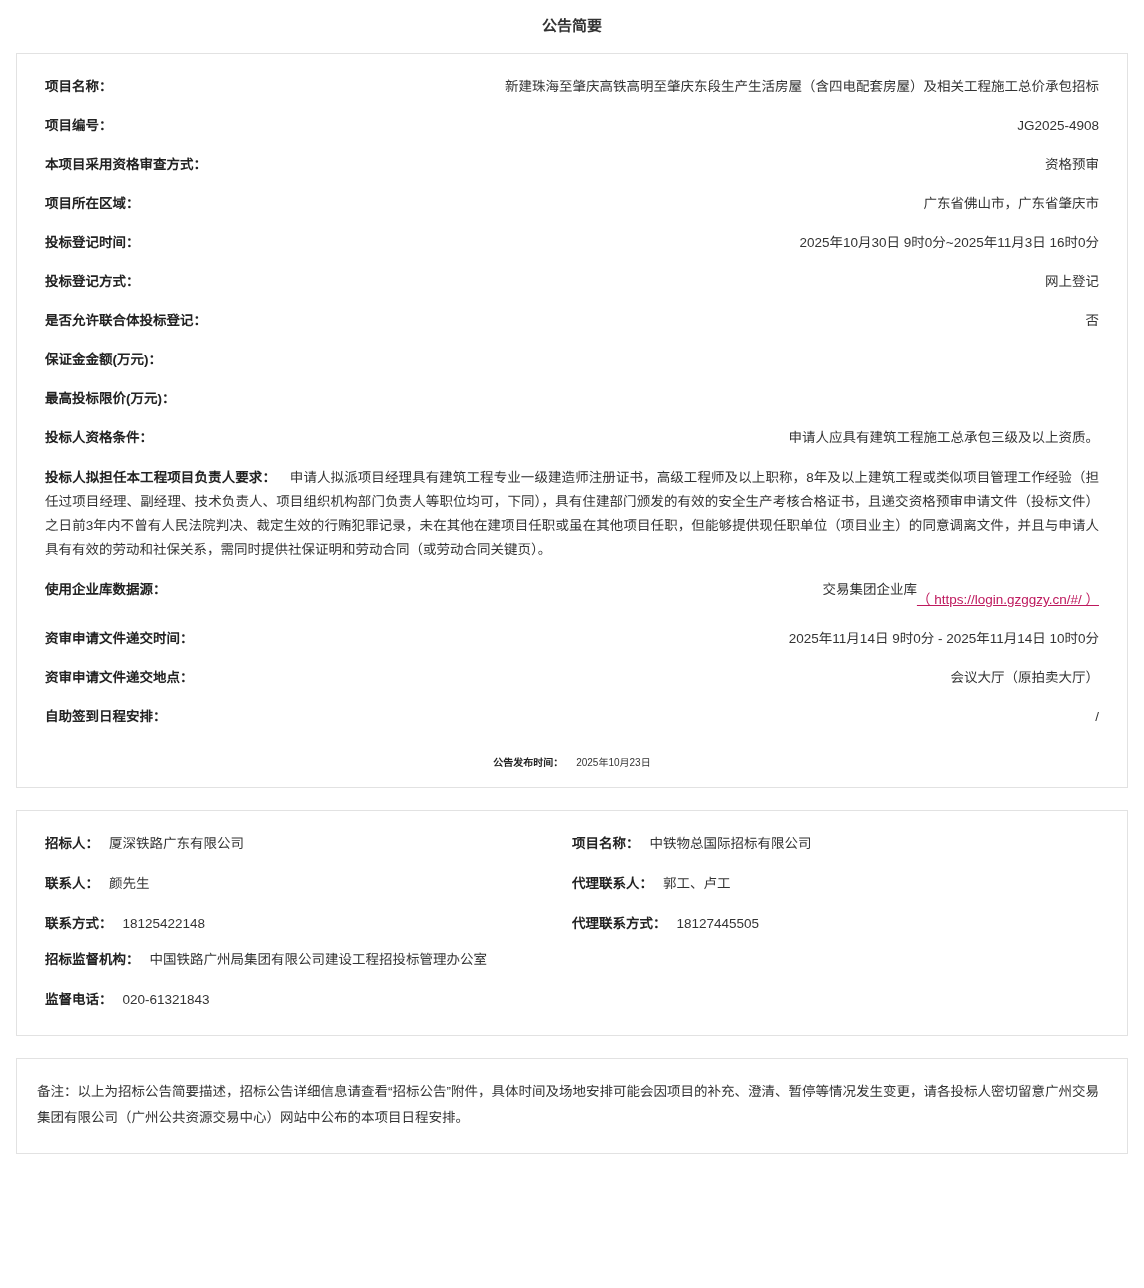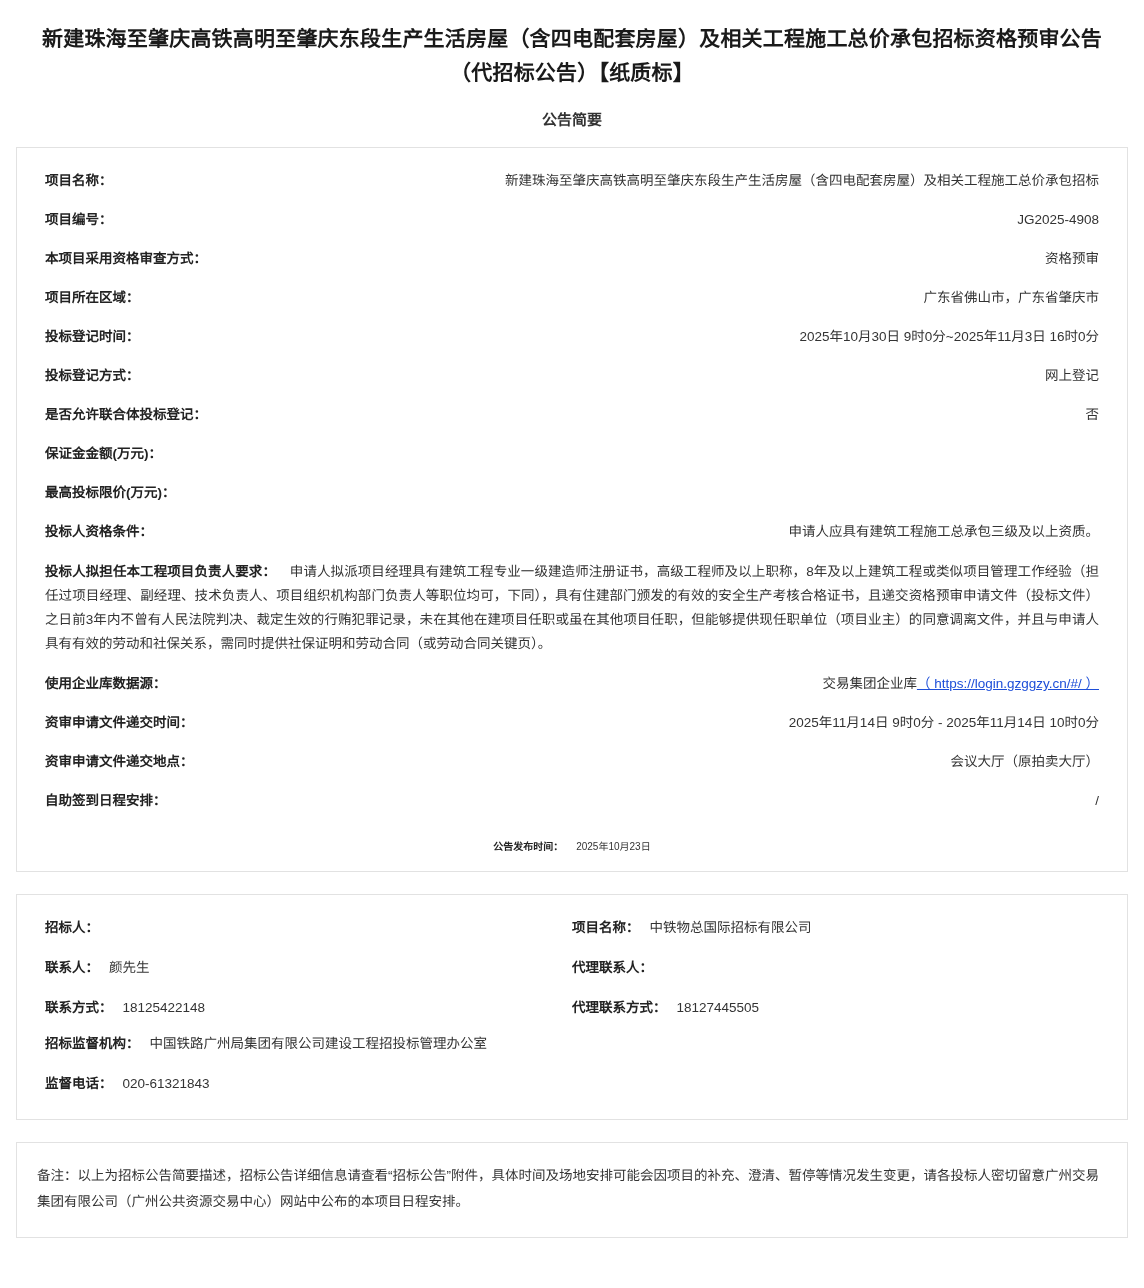--- a/index.html
+++ b/index.html
@@ -64,23 +64,24 @@
   .para {
     font-size: 13.5px;
     line-height: 24px;
     color: #333;
     text-align: justify;
   }
   .row.block { display: block; }
   .row.block .lbl { display: inline; }
   .row.block .val { display: inline; }
   .link {
-    color: #1d4ed8;
+    color: #be185d;
     text-decoration: underline;
     cursor: pointer;
+    margin-top: 10px;
   }
   .publish {
     text-align: center;
     font-size: 10px;
     margin-top: 26px;
     color: #333;
   }
   .publish .lbl { font-weight: bold; display: inline; }
   .publish .val { display: inline; }
   .two-col {
@@ -103,21 +104,20 @@
     color: #333;
     text-align: justify;
   }
   .card.note-card { padding: 20px 28px 22px 20px; margin-bottom: 10px; }
 </style>
 </head>
 <body>
 
 <div class="page">
 
-  <div class="doc-title">新建珠海至肇庆高铁高明至肇庆东段生产生活房屋（含四电配套房屋）及相关工程施工总价承包招标资格预审公告（代招标公告）【纸质标】</div>
   <div class="doc-subtitle">公告简要</div>
 
   <div class="card summary">
 
     <div class="row">
       <span class="lbl">项目名称：</span>
       <span class="val">新建珠海至肇庆高铁高明至肇庆东段生产生活房屋（含四电配套房屋）及相关工程施工总价承包招标</span>
     </div>
 
     <div class="row">
@@ -197,37 +197,39 @@
     </div>
 
   </div>
 
   <div class="card contacts">
 
     <div class="two-col">
       <div class="col">
         <div class="contact-row">
           <span class="lbl">招标人：</span>
+          <span class="val">厦深铁路广东有限公司</span>
         </div>
         <div class="contact-row">
           <span class="lbl">联系人：</span>
           <span class="val">颜先生</span>
         </div>
         <div class="contact-row">
           <span class="lbl">联系方式：</span>
           <span class="val">18125422148</span>
         </div>
       </div>
       <div class="col">
         <div class="contact-row">
           <span class="lbl">项目名称：</span>
           <span class="val">中铁物总国际招标有限公司</span>
         </div>
         <div class="contact-row">
           <span class="lbl">代理联系人：</span>
+          <span class="val">郭工、卢工</span>
         </div>
         <div class="contact-row">
           <span class="lbl">代理联系方式：</span>
           <span class="val">18127445505</span>
         </div>
       </div>
     </div>
 
     <div class="sep"></div>
 

